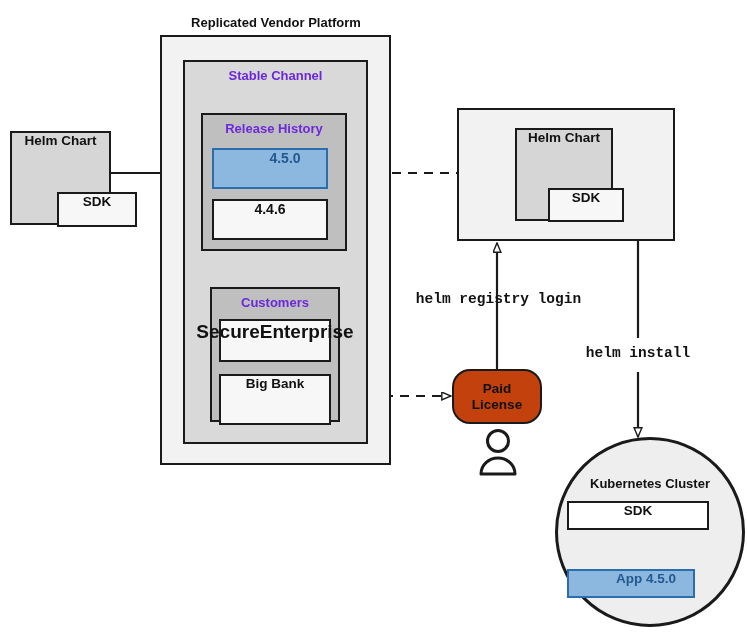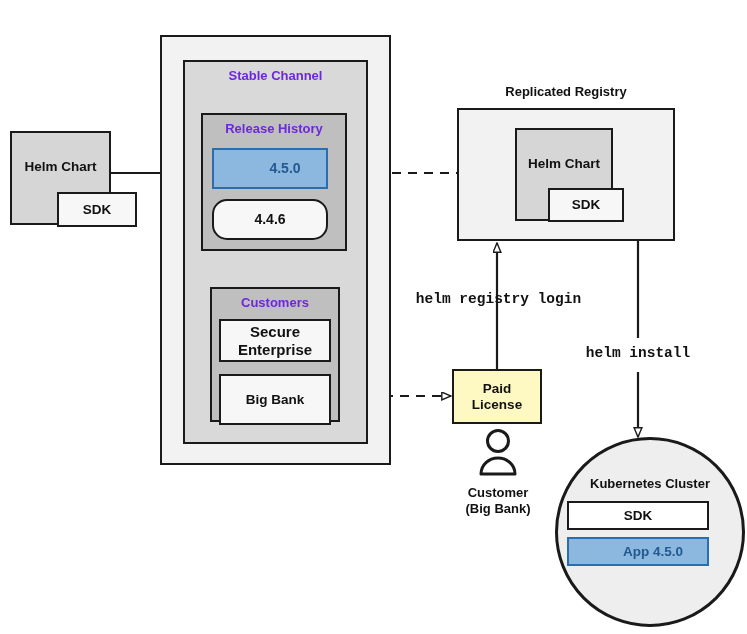--- a/index.html
+++ b/index.html
@@ -20,21 +20,20 @@
     height: 634px;
     background: #ffffff;
   }
 
   
   .box {
     position: absolute;
     box-sizing: border-box;
     border: 2px solid #1a1a1a;
     display: flex;
-    align-items: center;
     justify-content: center;
     text-align: center;
     color: #111111;
     font-weight: bold;
     line-height: 1.15;
   }
   .titled {
     align-items: flex-start;
     justify-content: center;
   }
@@ -44,21 +43,21 @@
     font-weight: bold;
     color: #6d28d9;
   }
 
   
   .fill-platform { background: #f2f2f2; }
   .fill-channel  { background: #d9d9d9; }
   .fill-group    { background: #bfbfbf; }
   .fill-white    { background: #f7f7f7; }
   .fill-chart    { background: #d6d6d6; }
-  .fill-license  { background: #fef9c3; }
+  .fill-license  { background: #c2410c; border-radius: 18px; }
   .fill-registry { background: #f2f2f2; }
   .fill-blue     { background: #8cb8e0; border-color: #2a6ead; color: #22598f; padding-left: 30px; }
 
   
   .caption {
     position: absolute;
     font-size: 13px;
     font-weight: bold;
     color: #111111;
     text-align: center;
@@ -132,53 +131,53 @@
     <line x1="638" y1="372" x2="638" y2="437" stroke="#1a1a1a" stroke-width="2.2" marker-end="url(#openArrowDown)"></line>
   </svg>
 
   <div class="box fill-chart" style="left:10px; top:131px; width:101px; height:94px; font-size:13.5px;">
     <span style="margin-bottom:22px;">Helm Chart</span>
   </div>
   <div class="box fill-white" style="left:57px; top:192px; width:80px; height:35px; font-size:13.5px;">
     <span>SDK</span>
   </div>
 
+  <div class="caption" style="left:160px; top:15px; width:232px;">Replicated Vendor Platform</div>
 
   <div class="box fill-platform" style="left:160px; top:35px; width:231px; height:430px;"></div>
 
   <div class="box fill-channel titled" style="left:183px; top:60px; width:185px; height:384px;">
     <span class="grp-title">Stable Channel</span>
   </div>
 
   <div class="box fill-group titled" style="left:201px; top:113px; width:146px; height:138px;">
     <span class="grp-title">Release History</span>
   </div>
 
   <div class="box fill-blue" style="left:212px; top:148px; width:116px; height:41px; font-size:14px;">
     <span>4.5.0</span>
   </div>
 
-  <div class="box fill-white" style="left:212px; top:199px; width:116px; height:41px; font-size:14px;border-radius:15px;">
+  <div class="box fill-white" style="left:212px; top:199px; width:116px; height:41px; font-size:14px;">
     <span>4.4.6</span>
   </div>
 
   <div class="box fill-group titled" style="left:210px; top:287px; width:130px; height:135px;">
     <span class="grp-title">Customers</span>
   </div>
 
-  <div class="box fill-white" style="left:219px; top:319px; width:112px; height:43px; font-size:15px; flex-direction:column;">
+  <div class="box fill-white" style="left:219px; top:319px; width:112px; height:43px; font-size:19px; flex-direction:row;">
     <span>Secure</span>
     <span>Enterprise</span>
   </div>
 
   <div class="box fill-white" style="left:219px; top:374px; width:112px; height:51px; font-size:13.5px;">
     <span>Big Bank</span>
   </div>
 
-  <div class="caption" style="left:457px; top:84px; width:218px;">Replicated Registry</div>
 
   <div class="box fill-registry" style="left:457px; top:108px; width:218px; height:133px;"></div>
 
   <div class="box fill-chart" style="left:515px; top:128px; width:98px; height:93px; font-size:13.5px;">
     <span style="margin-bottom:22px;">Helm Chart</span>
   </div>
   <div class="box fill-white" style="left:548px; top:188px; width:76px; height:34px; font-size:13.5px;">
     <span>SDK</span>
   </div>
 
@@ -189,30 +188,26 @@
   <div class="box fill-license" style="left:452px; top:369px; width:90px; height:55px; font-size:13.5px; flex-direction:column;">
     <span>Paid</span>
     <span>License</span>
   </div>
 
   <svg class="person-icon" style="left:477px; top:428px;" width="42" height="50" viewBox="0 0 42 50" xmlns="http://www.w3.org/2000/svg">
     <circle cx="21" cy="13" r="10.5" fill="none" stroke="#1a1a1a" stroke-width="3"></circle>
     <path d="M4,46 A17,16 0 0 1 38,46 z" fill="none" stroke="#1a1a1a" stroke-width="3" stroke-linejoin="round"></path>
   </svg>
 
-  <div class="caption" style="left:438px; top:485px; width:120px;">
-    <div>Customer</div>
-    <div>(Big Bank)</div>
-  </div>
 
   <div class="circle" style="left:555px; top:437px; width:190px; height:190px;"></div>
 
   <div class="caption" style="left:565px; top:476px; width:170px;">Kubernetes Cluster</div>
 
   <div class="box" style="left:567px; top:501px; width:142px; height:29px; font-size:13.5px; background:#ffffff;">
     <span>SDK</span>
   </div>
 
-  <div class="box fill-blue" style="left:567px; top:537px; width:142px; height:29px; font-size:13.5px;">
+  <div class="box fill-blue" style="left:567px; top:569px; width:128px; height:29px; font-size:13.5px;">
     <span>App 4.5.0</span>
   </div>
 
 </div>
 
 </body></html>

